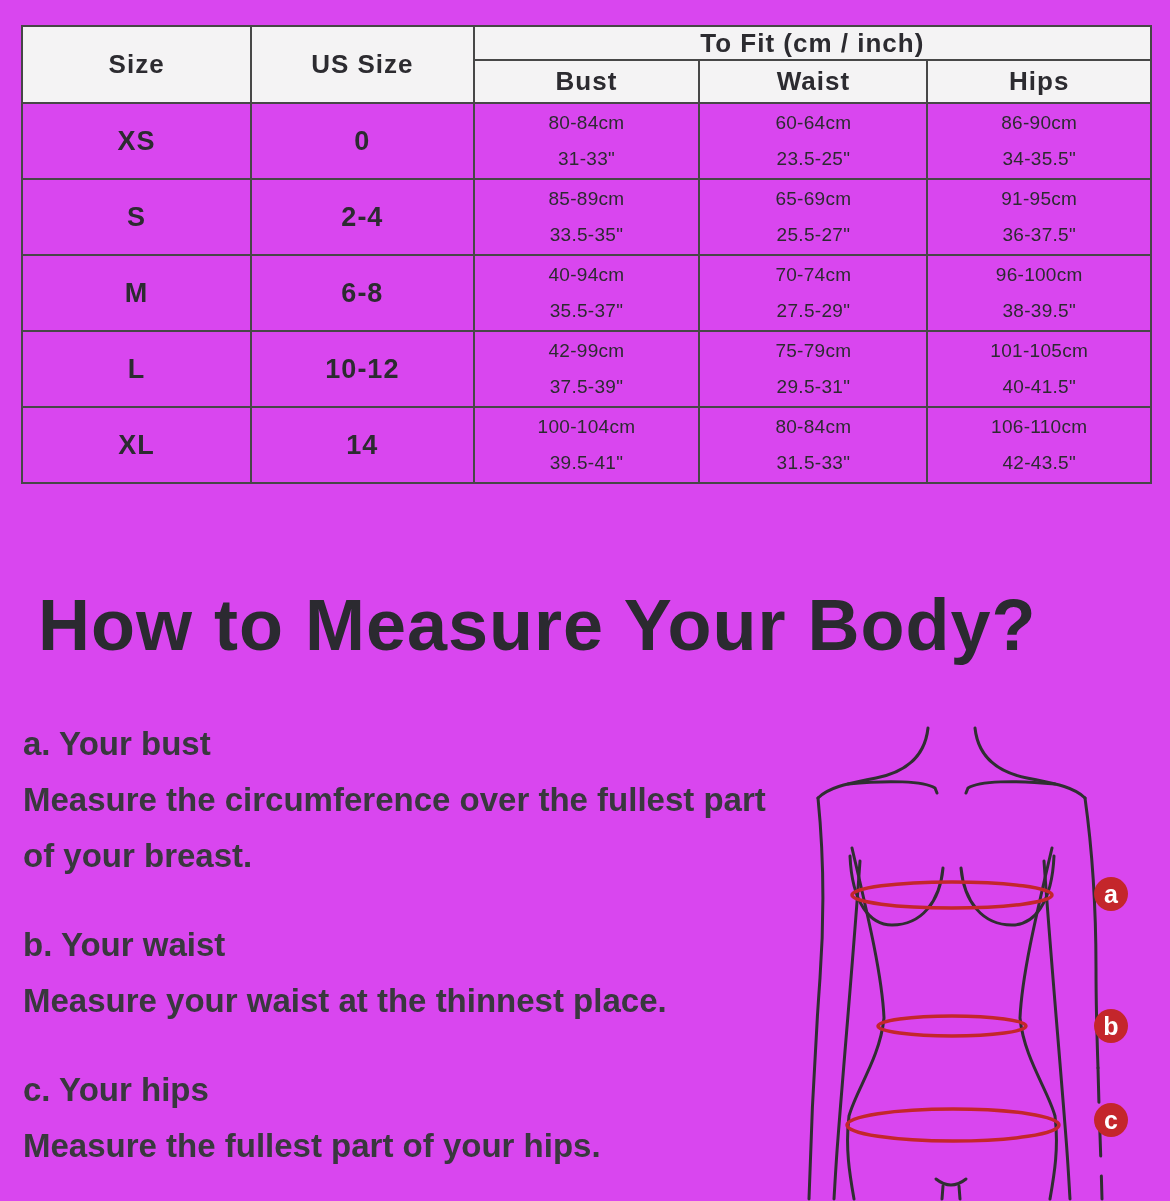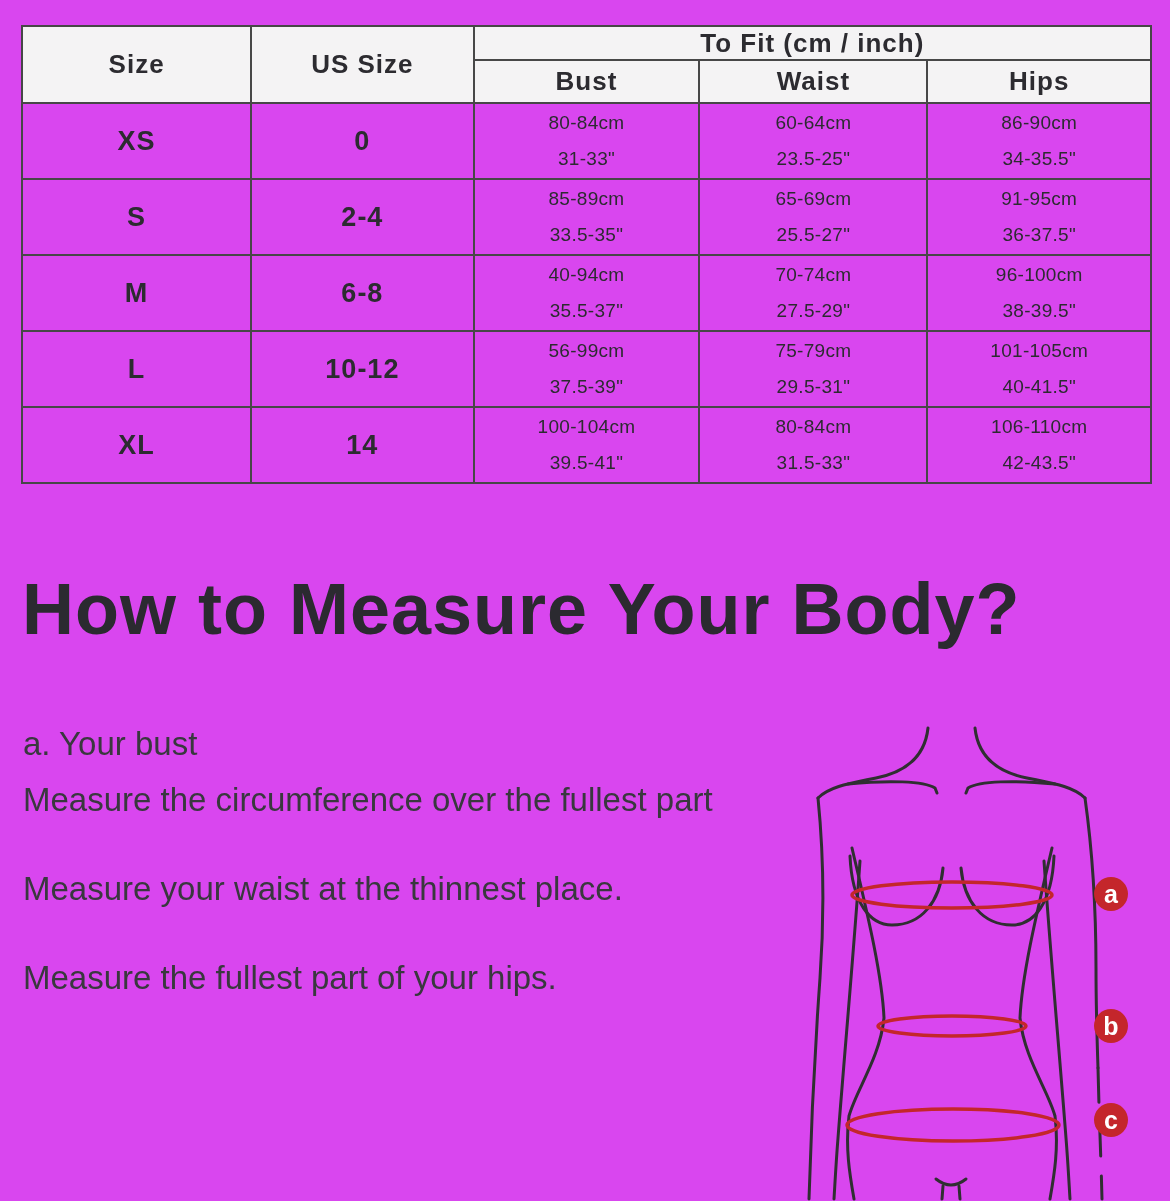--- a/index.html
+++ b/index.html
@@ -47,40 +47,40 @@
     font-size: 19px;
     line-height: 36px;
     letter-spacing: 0.3px;
   }
 
   
   h1.guide-title {
     position: absolute;
     left: 22px;
     top: 568px;
-    margin: 0;
+    margin: 16px;
     font-size: 72px;
     font-weight: 600;
     letter-spacing: 1px;
     color: #2b2a30;
     white-space: nowrap;
   }
 
   
   .instructions {
     position: absolute;
     left: 23px;
     top: 716px;
     width: 790px;
     font-size: 33px;
     line-height: 56px;
     color: #39383e;
   }
   .instructions .section { margin: 0 0 33px 0; }
-  .instructions p { margin: 0; }
+  .instructions p { margin: 0; font-weight: bold; }
 
   
   svg.diagram {
     position: absolute;
     left: 790px;
     top: 718px;
     width: 380px;
     height: 483px;
   }
   .outline {
@@ -174,21 +174,21 @@
         </td>
         <td>
           <div class="measure-line">96-100cm</div>
           <div class="measure-line">38-39.5"</div>
         </td>
       </tr>
       <tr>
         <td class="bold-cell">L</td>
         <td class="bold-cell">10-12</td>
         <td>
-          <div class="measure-line">56-99cm</div>
+          <div class="measure-line">42-99cm</div>
           <div class="measure-line">37.5-39"</div>
         </td>
         <td>
           <div class="measure-line">75-79cm</div>
           <div class="measure-line">29.5-31"</div>
         </td>
         <td>
           <div class="measure-line">101-105cm</div>
           <div class="measure-line">40-41.5"</div>
         </td>
@@ -211,25 +211,28 @@
       </tr>
     </tbody>
   </table>
 
   <h1 class="guide-title">How to Measure Your Body?</h1>
 
   <div class="instructions">
     <div class="section">
       <p>a. Your bust</p>
       <p>Measure the circumference over the fullest part</p>
+      <p>of your breast.</p>
     </div>
     <div class="section">
+      <p>b. Your waist</p>
       <p>Measure your waist at the thinnest place.</p>
     </div>
     <div class="section">
+      <p>c. Your hips</p>
       <p>Measure the fullest part of your hips.</p>
     </div>
   </div>
 
   <svg class="diagram" viewBox="0 0 380 483" aria-hidden="true">
 
     <path class="outline" d="M 138 10 C 135 38 116 54 86 60 C 62 65 40 68 28 80"></path>
     <path class="outline" d="M 185 10 C 188 38 207 54 237 60 C 261 65 283 68 295 80"></path>
 
     <path class="outline" d="M 58 66 C 98 62 134 63 145 70 L 147 75"></path>

